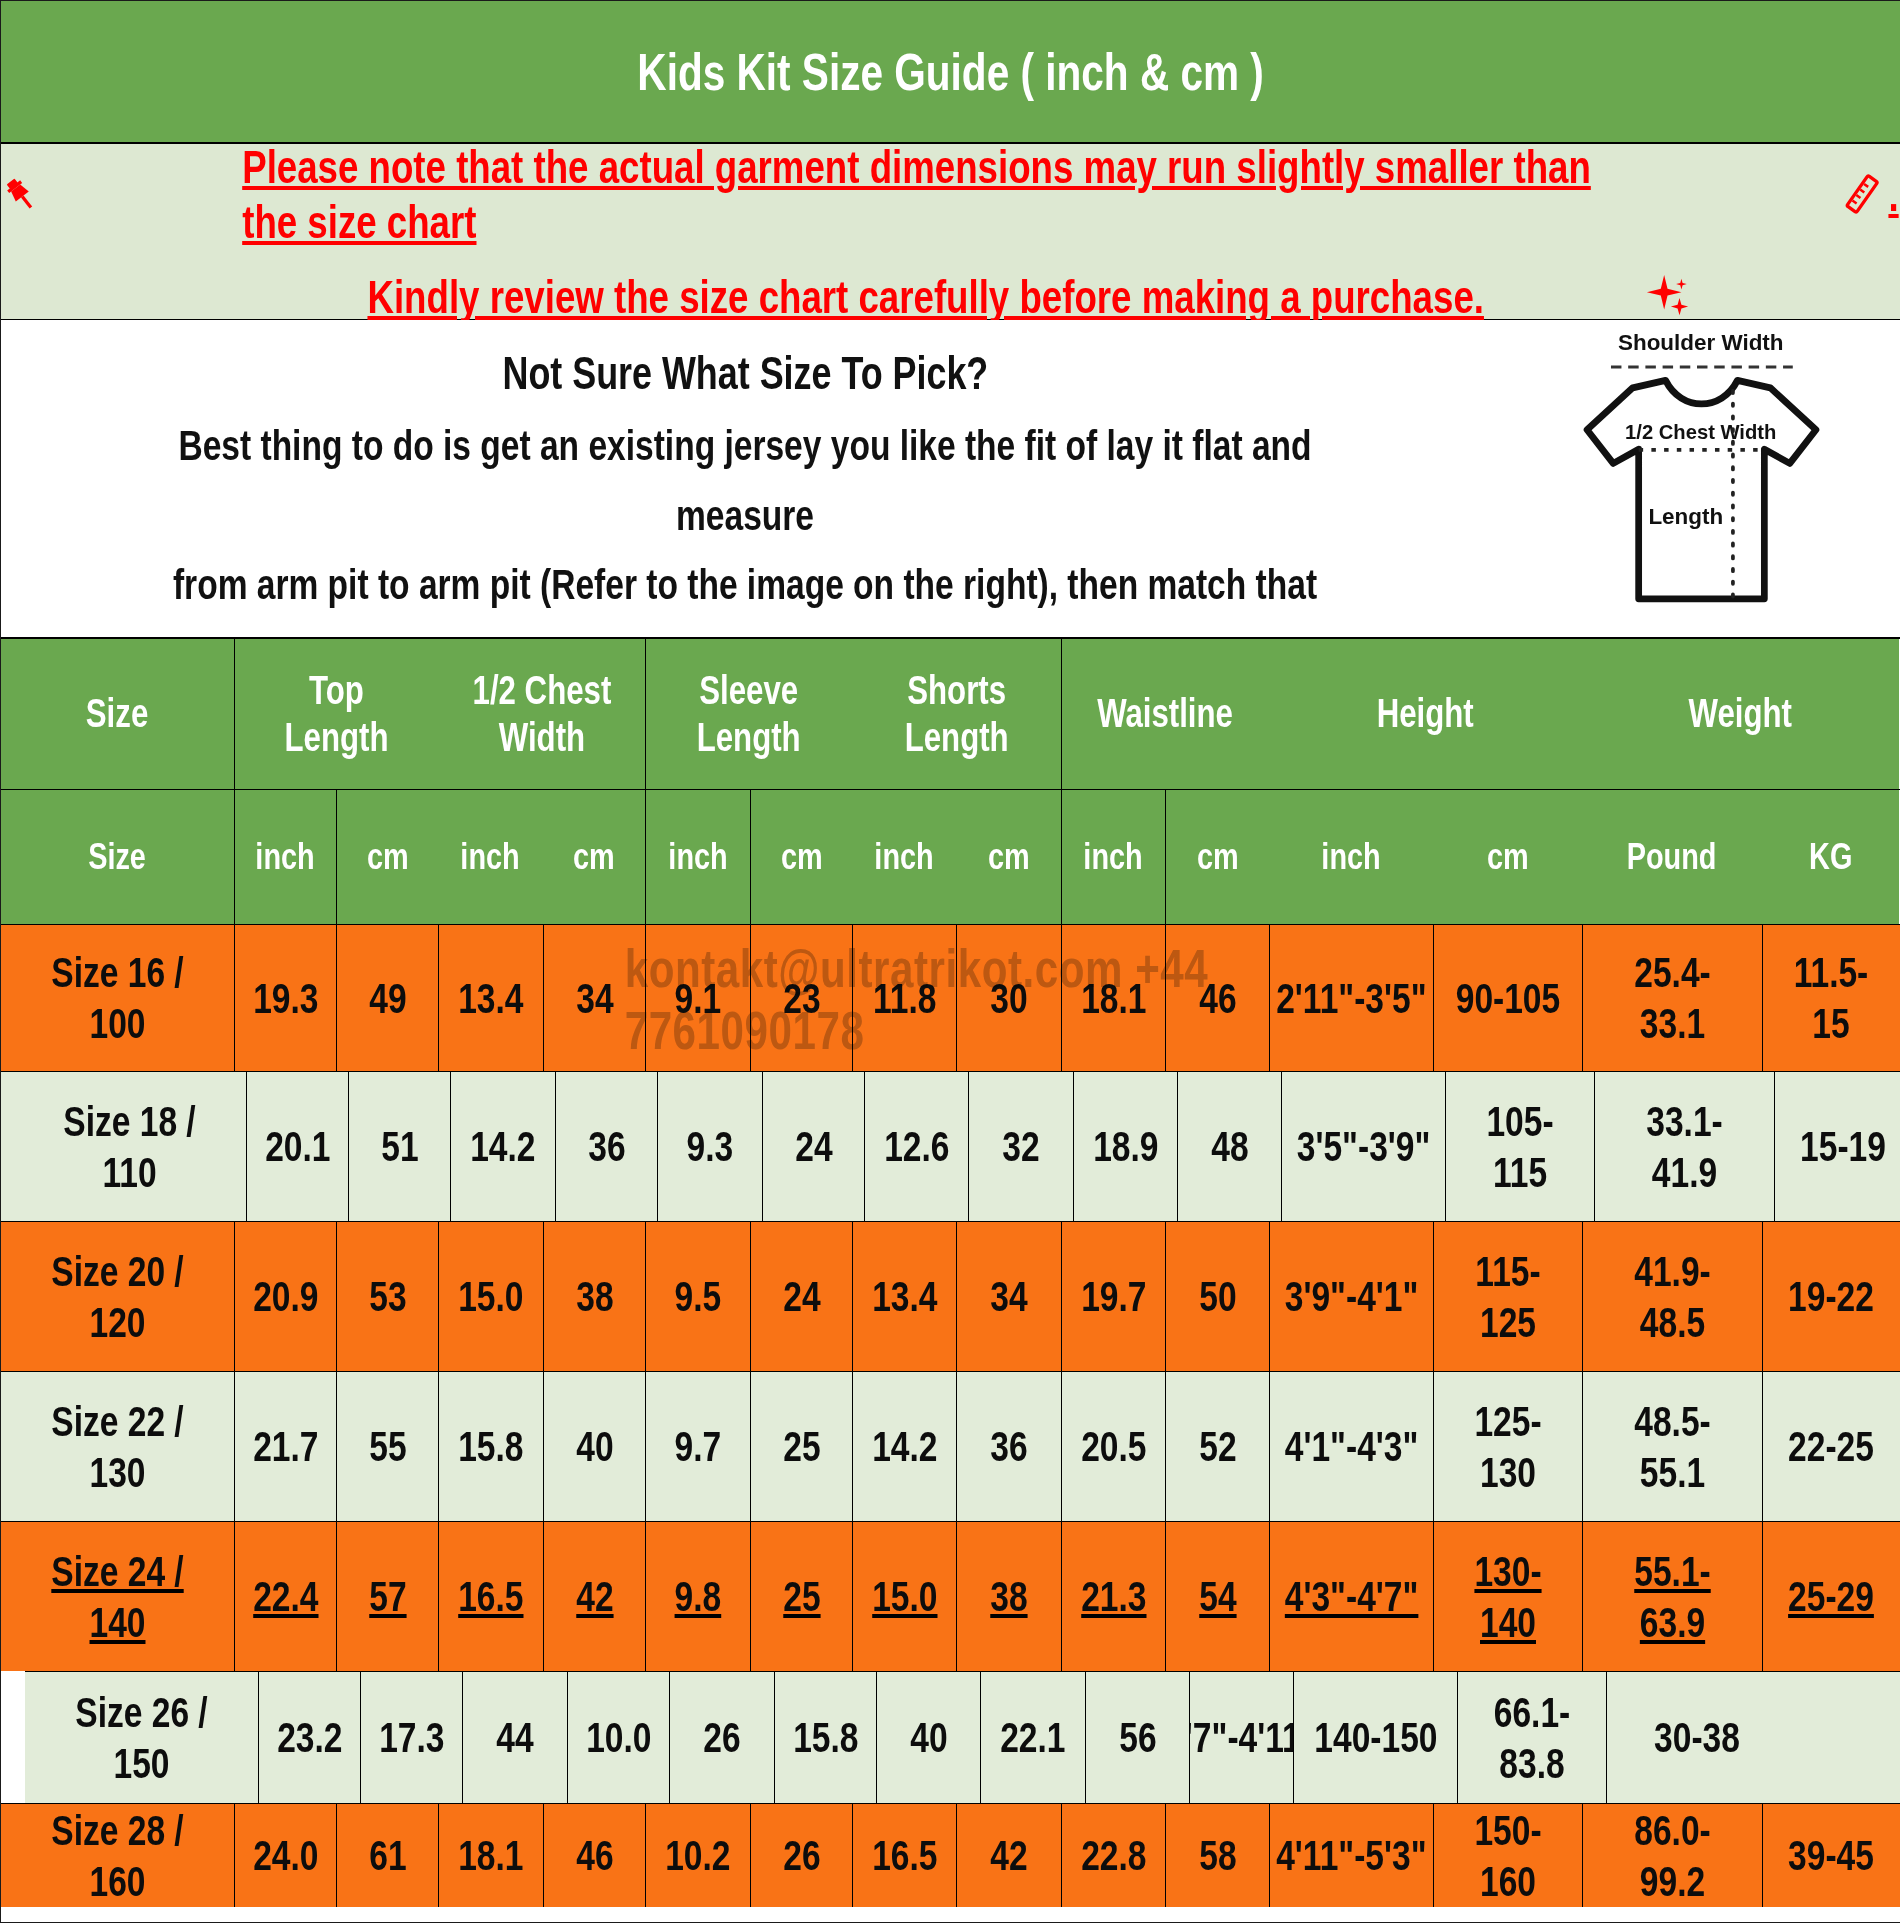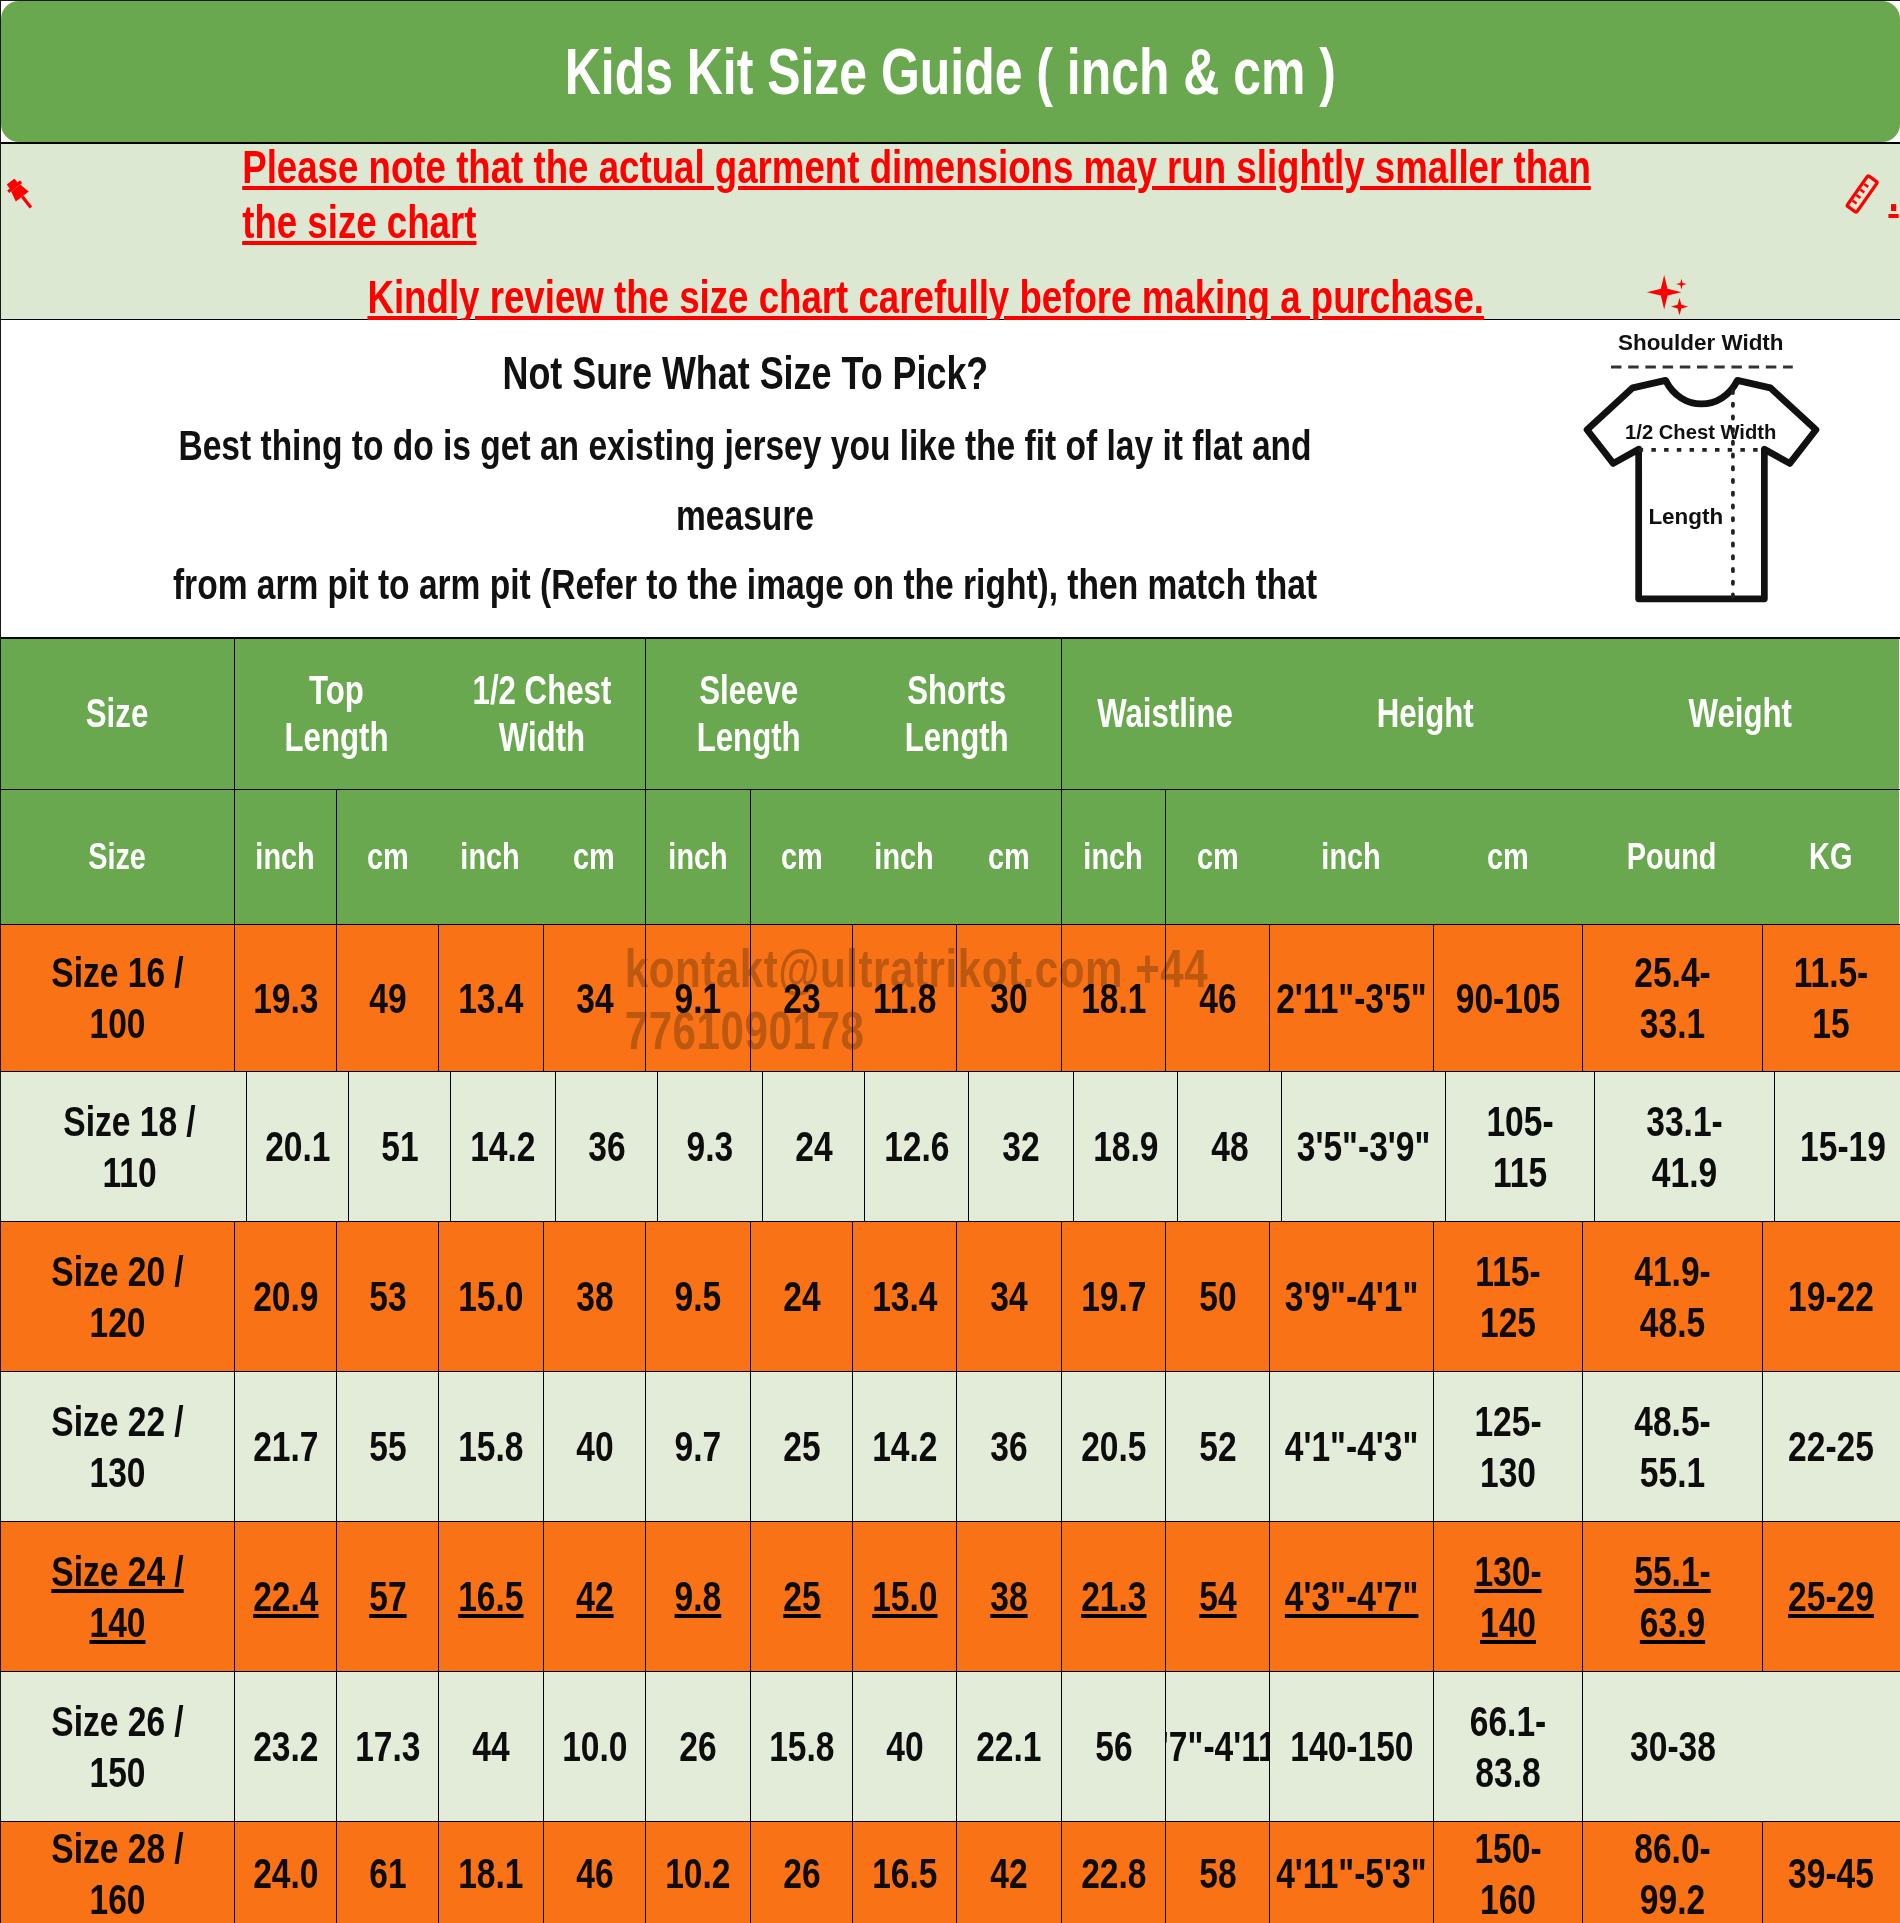--- a/index.html
+++ b/index.html
@@ -1,20 +1,20 @@
 <!DOCTYPE html>
 <html style="font-size:12px"><head>
 <meta charset="utf-8">
 <style>
   html,body{margin:0;padding:0;background:#fff;}
   body{width:1901px;height:1923px;position:relative;font-family:"Liberation Sans",sans-serif;font-weight:bold;overflow:hidden;}
   .page{position:absolute;inset:0;border:1.5px solid #1a1a1a;box-sizing:border-box;background:#fff;}
   .c{display:inline-block;transform:scaleX(0.78);transform-origin:50% 50%;white-space:pre-line;}
   
-  #title-band{position:absolute;left:0;top:0;width:100%;height:141px;background:#6aa84f;display:flex;align-items:center;justify-content:center;color:#fff;font-size:64px;border-radius:18px;}
+  #title-band{position:absolute;left:0;top:0;width:100%;height:141px;background:#6aa84f;display:flex;align-items:center;justify-content:center;color:#fff;font-size:52px;}
   
   #notice-band{position:absolute;left:0;top:141px;width:100%;height:179px;background:#dde8d2;border-top:2.2px solid #000;border-bottom:2.2px solid #000;box-sizing:border-box;display:flex;flex-direction:column;align-items:center;justify-content:center;gap:19.4px;color:#ff0000;font-size:47px;}
   .notice-line{display:flex;align-items:center;justify-content:center;gap:4.5px;white-space:nowrap;text-decoration:underline;}
   .icon-svg{display:inline-block;vertical-align:middle;}
   
   #info{position:absolute;left:0;top:319px;width:100%;height:248px;background:#fff;color:#111;}
   #info-text{position:absolute;left:0;top:16.4px;width:1488px;text-align:center;font-size:43px;line-height:1.62;}
   #info-heading{font-size:46px;}
   #diagram{position:absolute;right:36px;top:7.5px;width:322px;height:303px;}
   
@@ -396,21 +396,21 @@
         <div class="cell bcell bl">
           <span class="c">130-140</span>
         </div>
         <div class="cell bcell bl">
           <span class="c">55.1-63.9</span>
         </div>
         <div class="cell bcell bl">
           <span class="c">25-29</span>
         </div>
       </div>
-      <div class="trow rowg" style="height: 150px;">
+      <div class="trow rowg" style="height: 132px; margin-left: 24px;">
         <div class="cell bcell">
           <span class="c">Size 26 / 150</span>
         </div>
         <div class="cell bcell bl">
           <span class="c">23.2</span>
         </div>
         <div class="cell bcell bl">
           <span class="c">17.3</span>
         </div>
         <div class="cell bcell bl">

